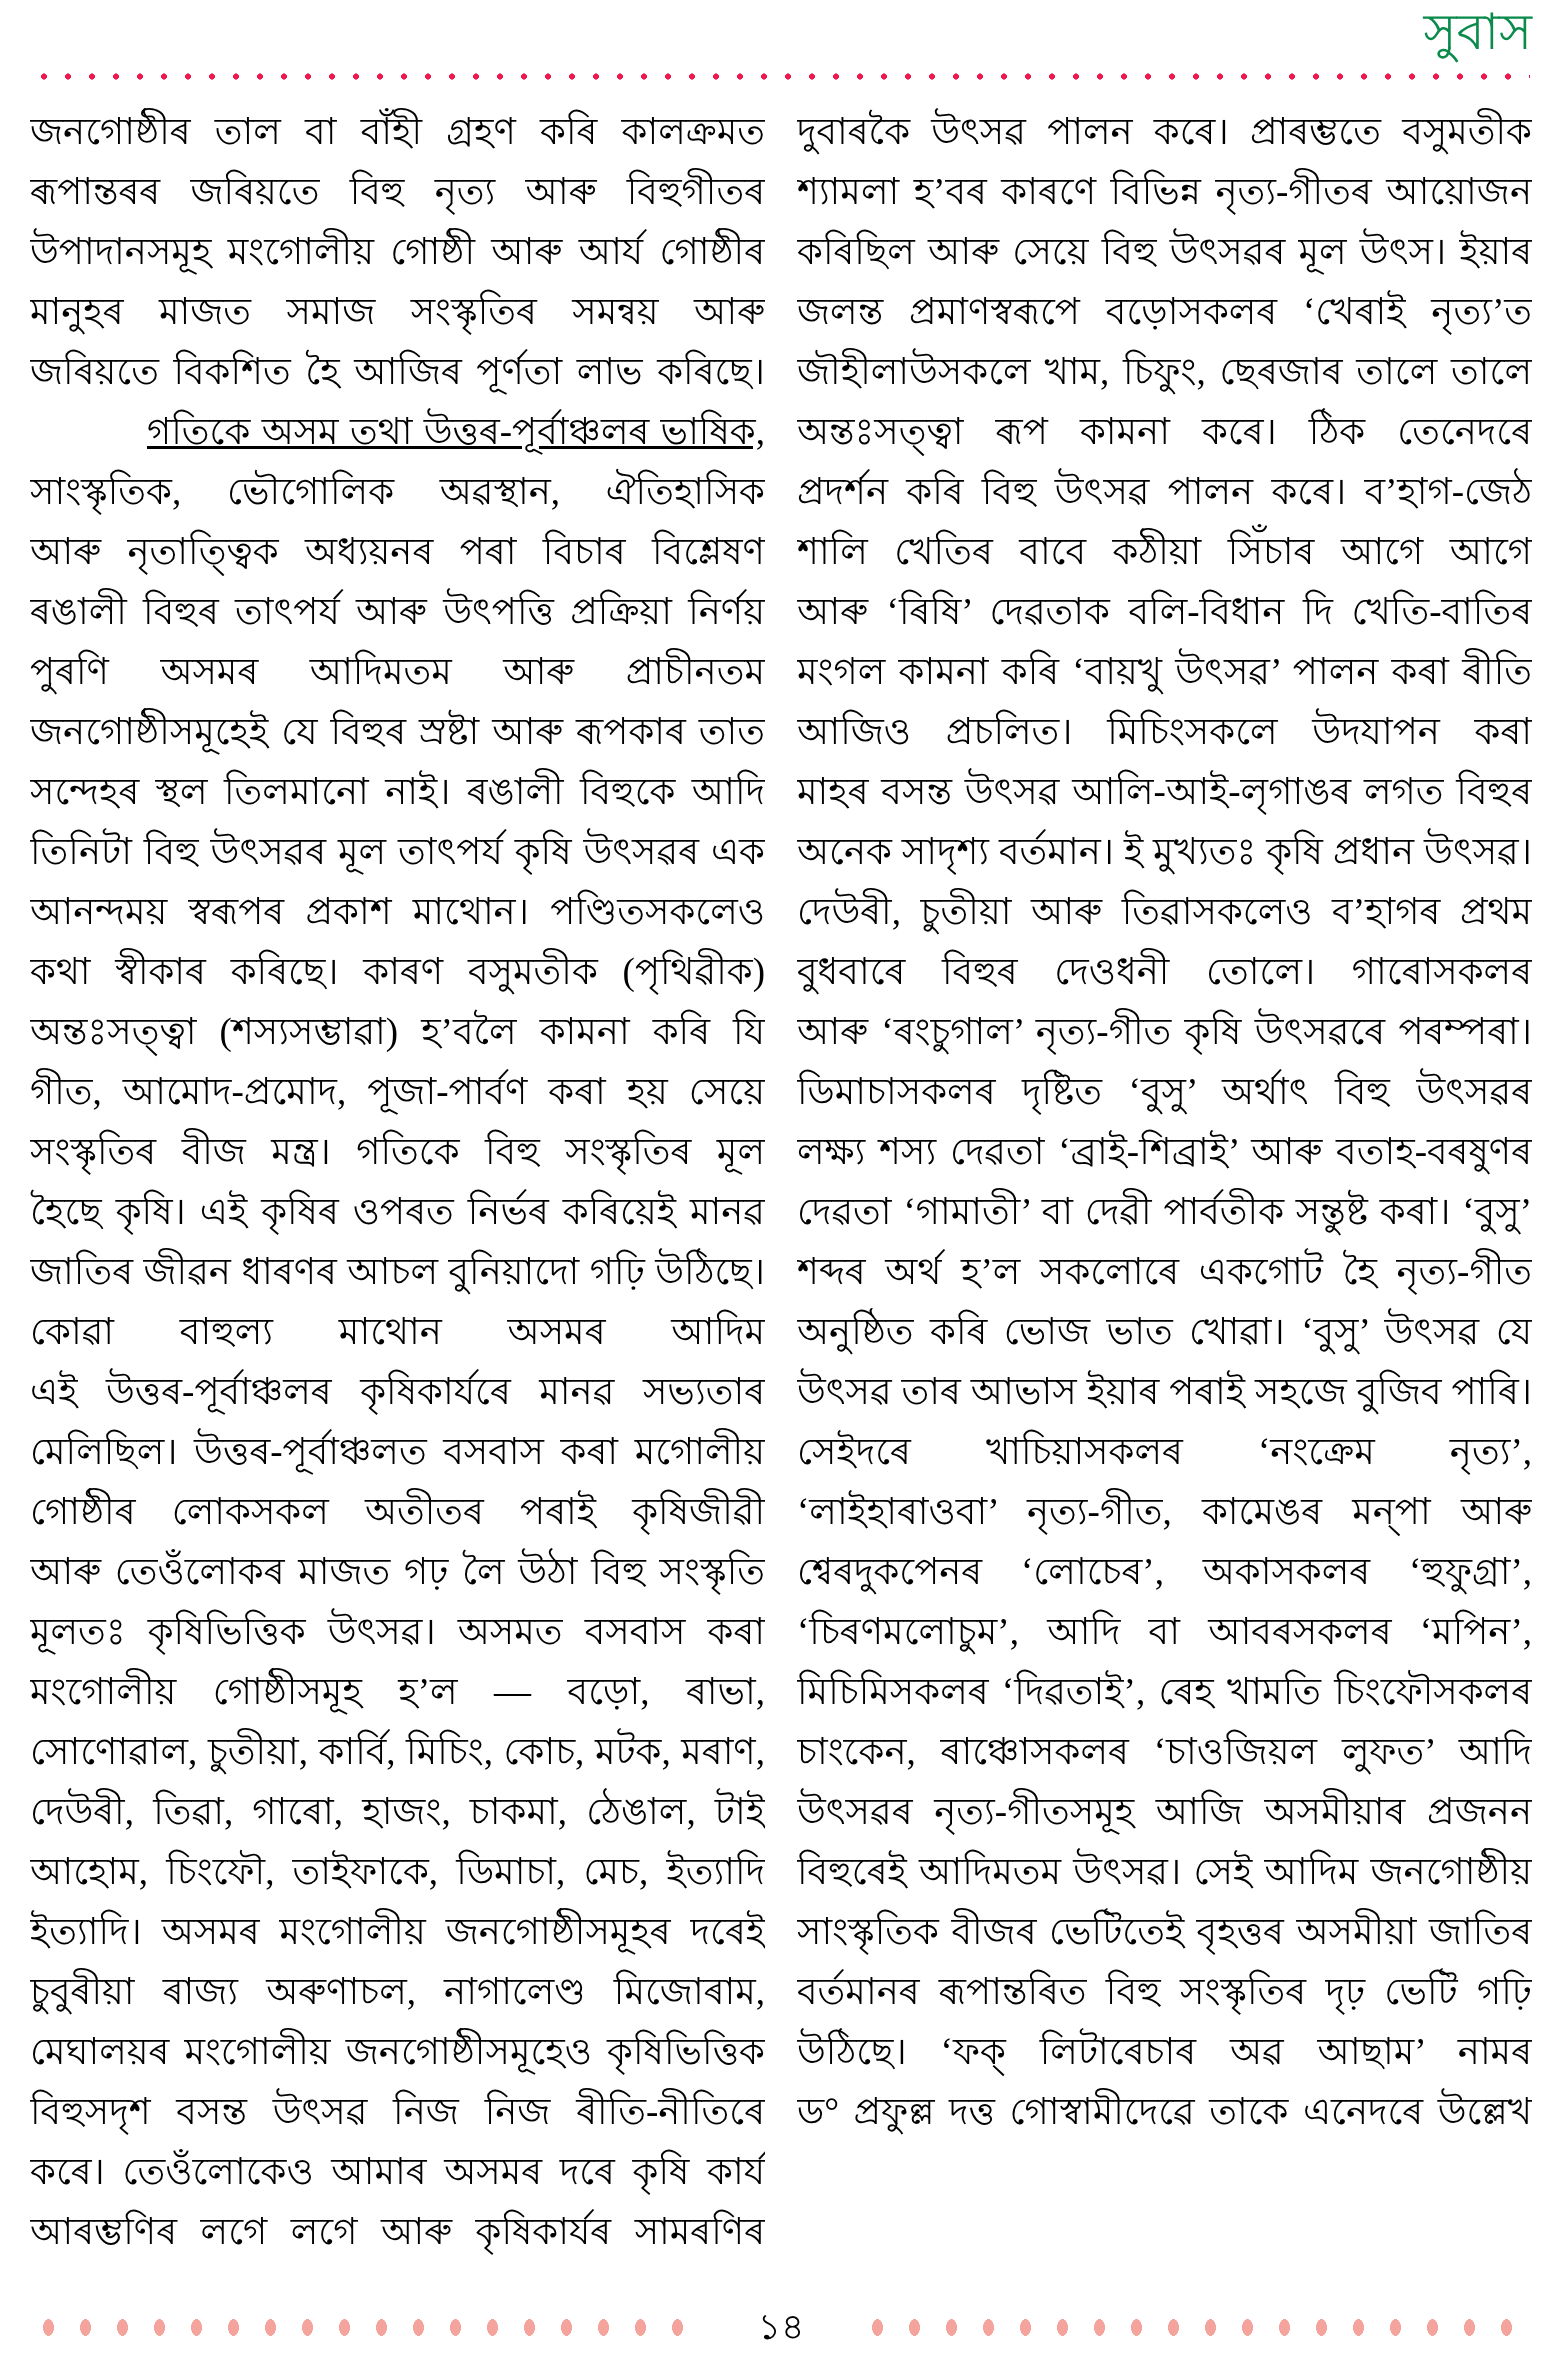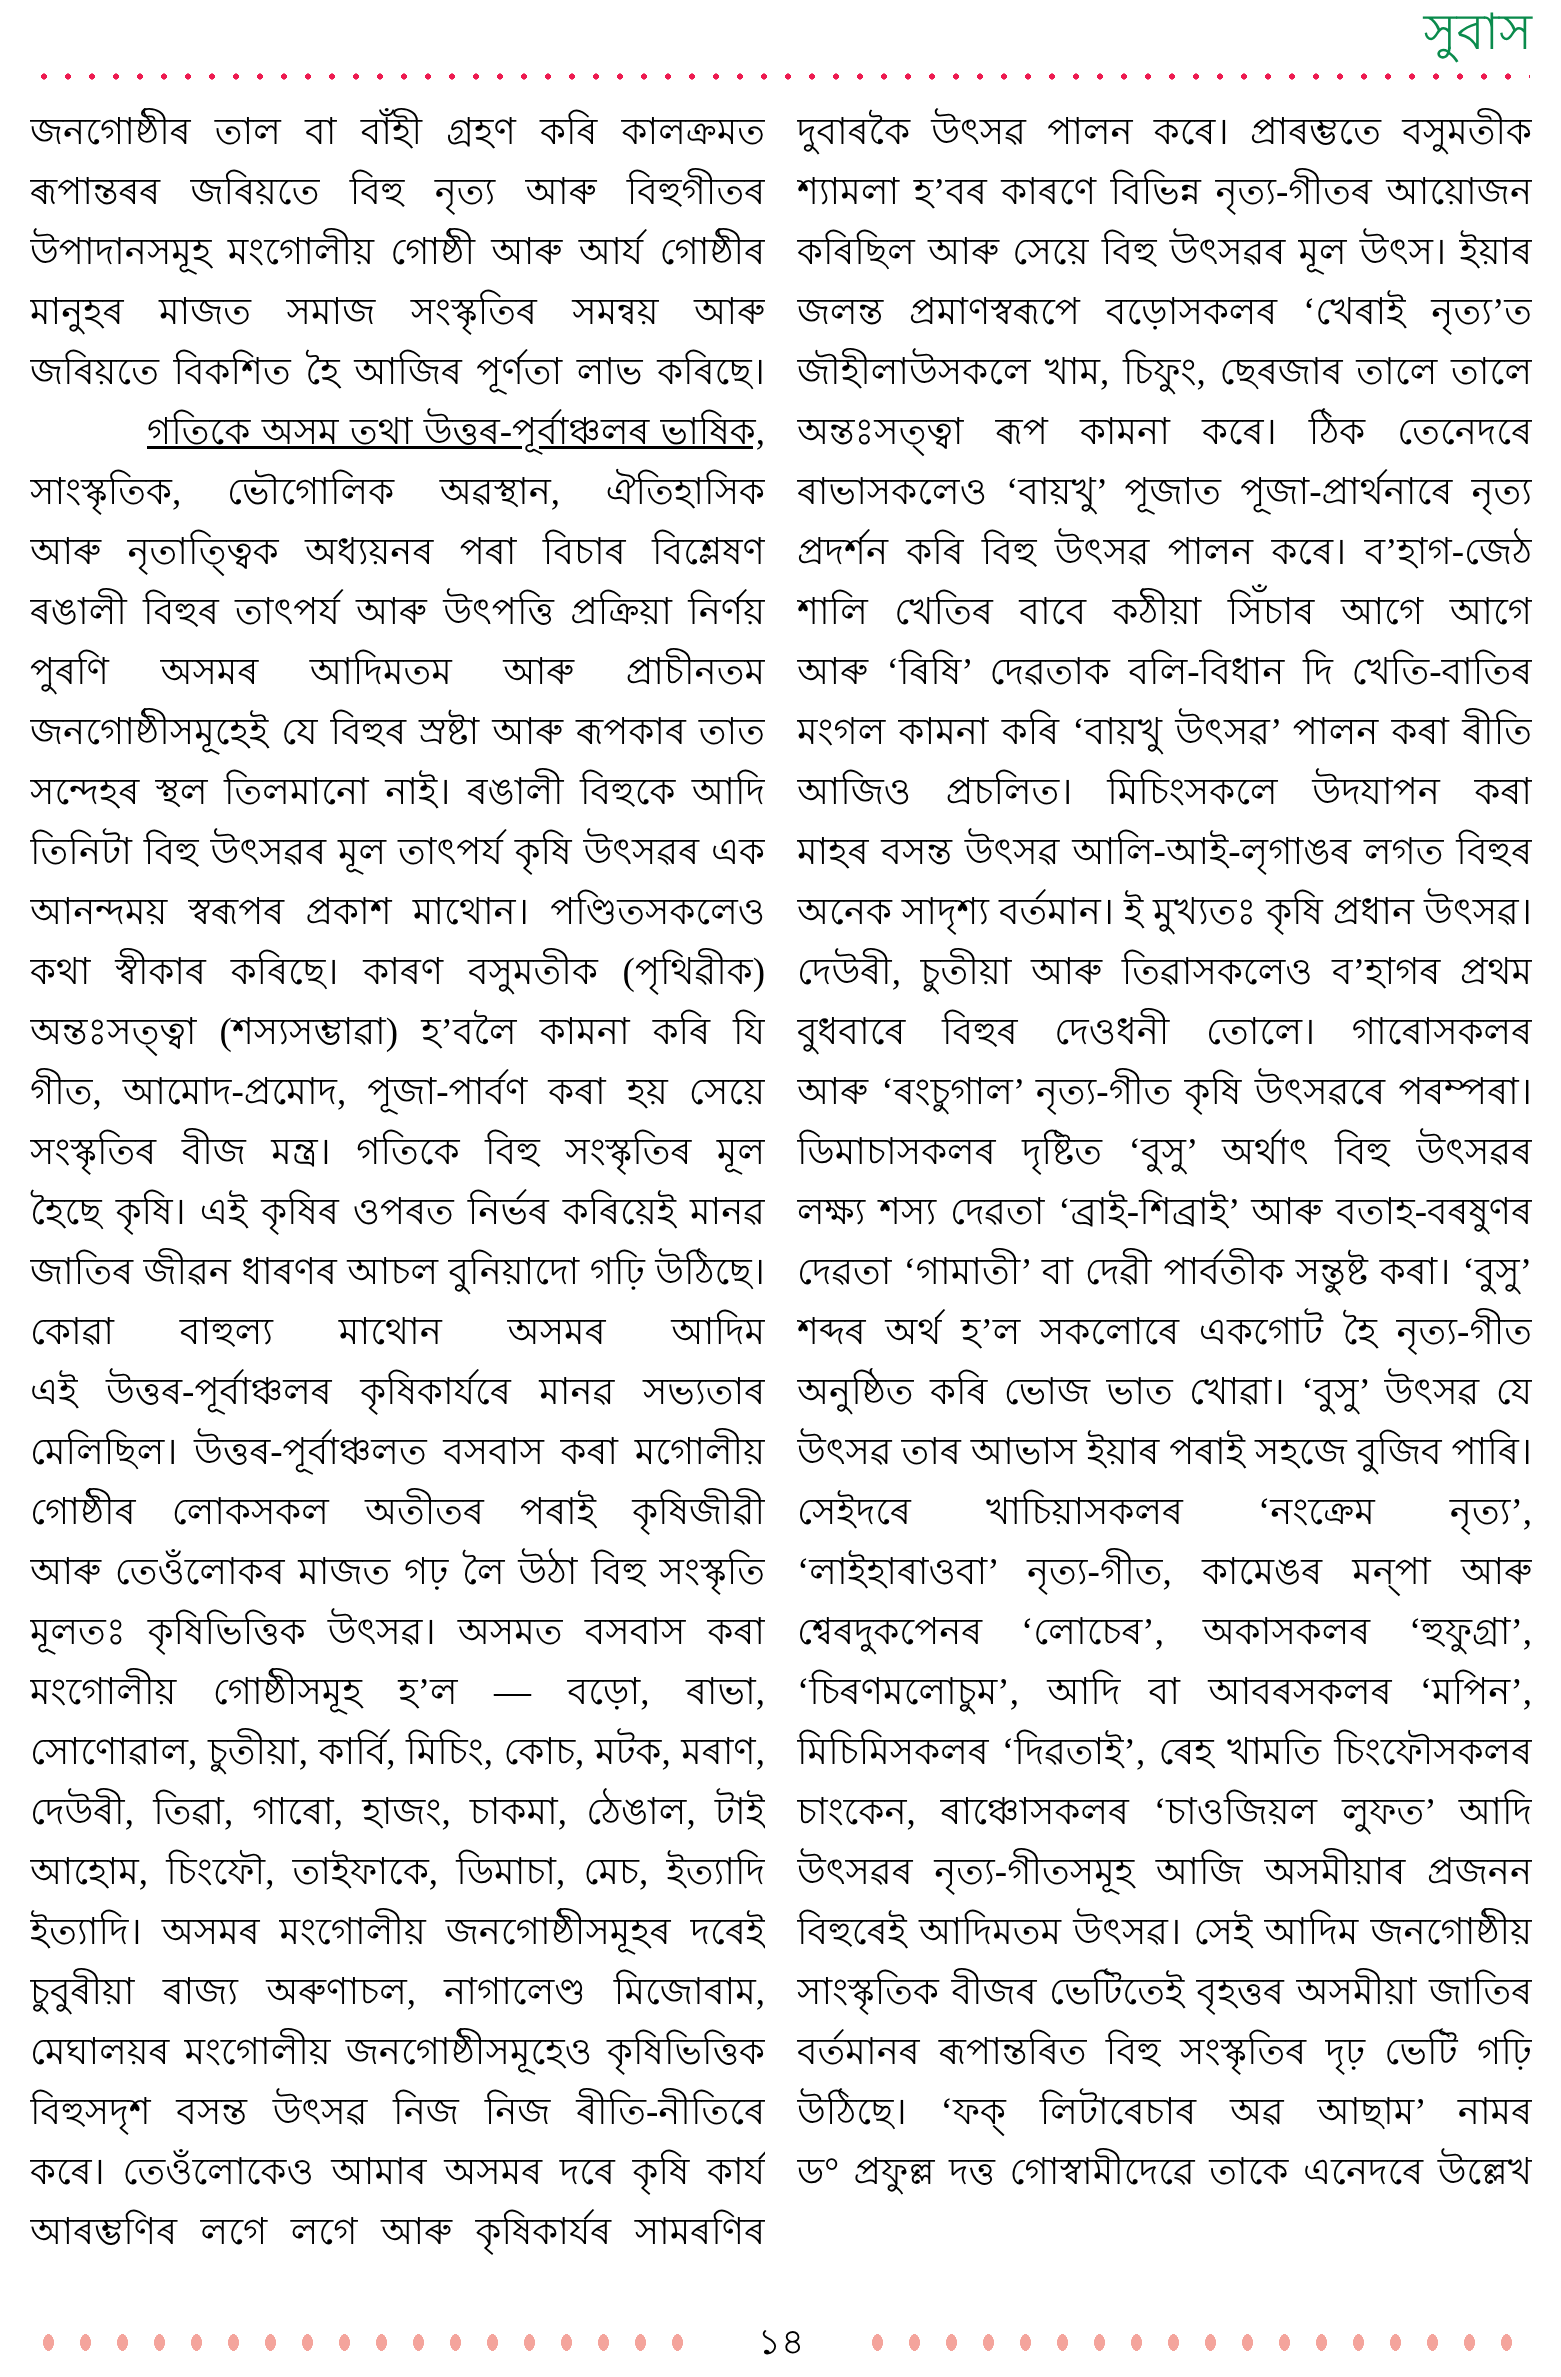--- a/index.html
+++ b/index.html
@@ -56,21 +56,21 @@
     white-space: normal;
   }
   .line.indent {
     padding-left: 117px;
     text-decoration: underline;
   }
   .footer {
     position: absolute;
     left: 30px;
     right: 30px;
-    bottom: 17px;
+    bottom: 32px;
     display: flex;
     align-items: center;
   }
   .footer-dots {
     flex: 1 1 0;
     height: 19px;
     background-image: radial-gradient(ellipse 5.5px 8.6px at 50% 50%, var(--dot_salmon, #f4a49c) 96%, transparent 100%);
     background-size: 37px 19px;
     background-repeat: repeat-x;
     background-position: left center;
@@ -130,21 +130,20 @@
         <div class="line">কৰে। তেওঁলোকেও আমাৰ অসমৰ দৰে কৃষি কাৰ্য</div>
         <div class="line">আৰম্ভণিৰ লগে লগে আৰু কৃষিকাৰ্যৰ সামৰণিৰ সময়ত</div>
       </div>
     <div class="col">
         <div class="line">দুবাৰকৈ উৎসৱ পালন কৰে। প্ৰাৰম্ভতে বসুমতীক শস্য-</div>
         <div class="line">শ্যামলা হ’বৰ কাৰণে বিভিন্ন নৃত্য-গীতৰ আয়োজন</div>
         <div class="line">কৰিছিল আৰু সেয়ে বিহু উৎসৱৰ মূল উৎস। ইয়াৰ</div>
         <div class="line">জলন্ত প্ৰমাণস্বৰূপে বড়োসকলৰ ‘খেৰাই নৃত্য’ত ডেকা-</div>
         <div class="line">জৗহীলাউসকলে খাম, চিফুং, ছেৰজাৰ তালে তালে</div>
         <div class="line">অন্তঃসত্ত্বা ৰূপ কামনা কৰে। ঠিক তেনেদৰে</div>
-        <div class="line">ৰাভাসকলেও ‘বায়খু’ পূজাত পূজা-প্ৰাৰ্থনাৰে নৃত্য</div>
         <div class="line">প্ৰদৰ্শন কৰি বিহু উৎসৱ পালন কৰে। ব’হাগ-জেঠ মাহত</div>
         <div class="line">শালি খেতিৰ বাবে কঠীয়া সিঁচাৰ আগে আগে ‘বায়খু’</div>
         <div class="line">আৰু ‘ৰিষি’ দেৱতাক বলি-বিধান দি খেতি-বাতিৰ</div>
         <div class="line">মংগল কামনা কৰি ‘বায়খু উৎসৱ’ পালন কৰা ৰীতি</div>
         <div class="line">আজিও প্ৰচলিত। মিচিংসকলে উদযাপন কৰা ফাগুণ</div>
         <div class="line">মাহৰ বসন্ত উৎসৱ আলি-আই-লৃগাঙৰ লগত বিহুৰ</div>
         <div class="line">অনেক সাদৃশ্য বৰ্তমান। ই মুখ্যতঃ কৃষি প্ৰধান উৎসৱ।</div>
         <div class="line">দেউৰী, চুতীয়া আৰু তিৱাসকলেও ব’হাগৰ প্ৰথম</div>
         <div class="line">বুধবাৰে বিহুৰ দেওধনী তোলে। গাৰোসকলৰ ‘ৰাংগালা’</div>
         <div class="line">আৰু ‘ৰংচুগাল’ নৃত্য-গীত কৃষি উৎসৱৰে পৰম্পৰা।</div>

